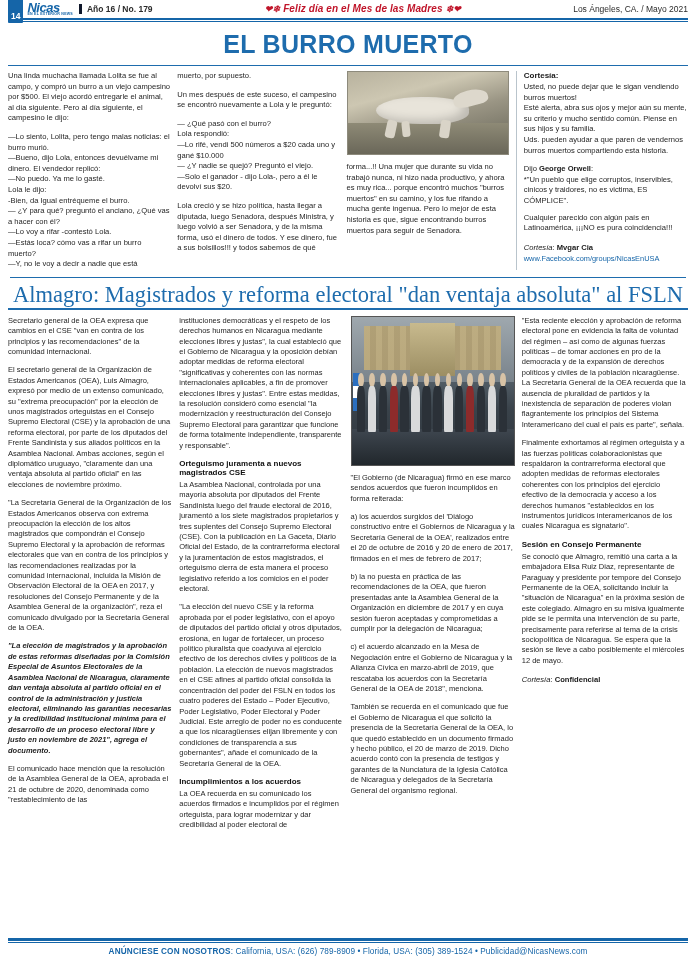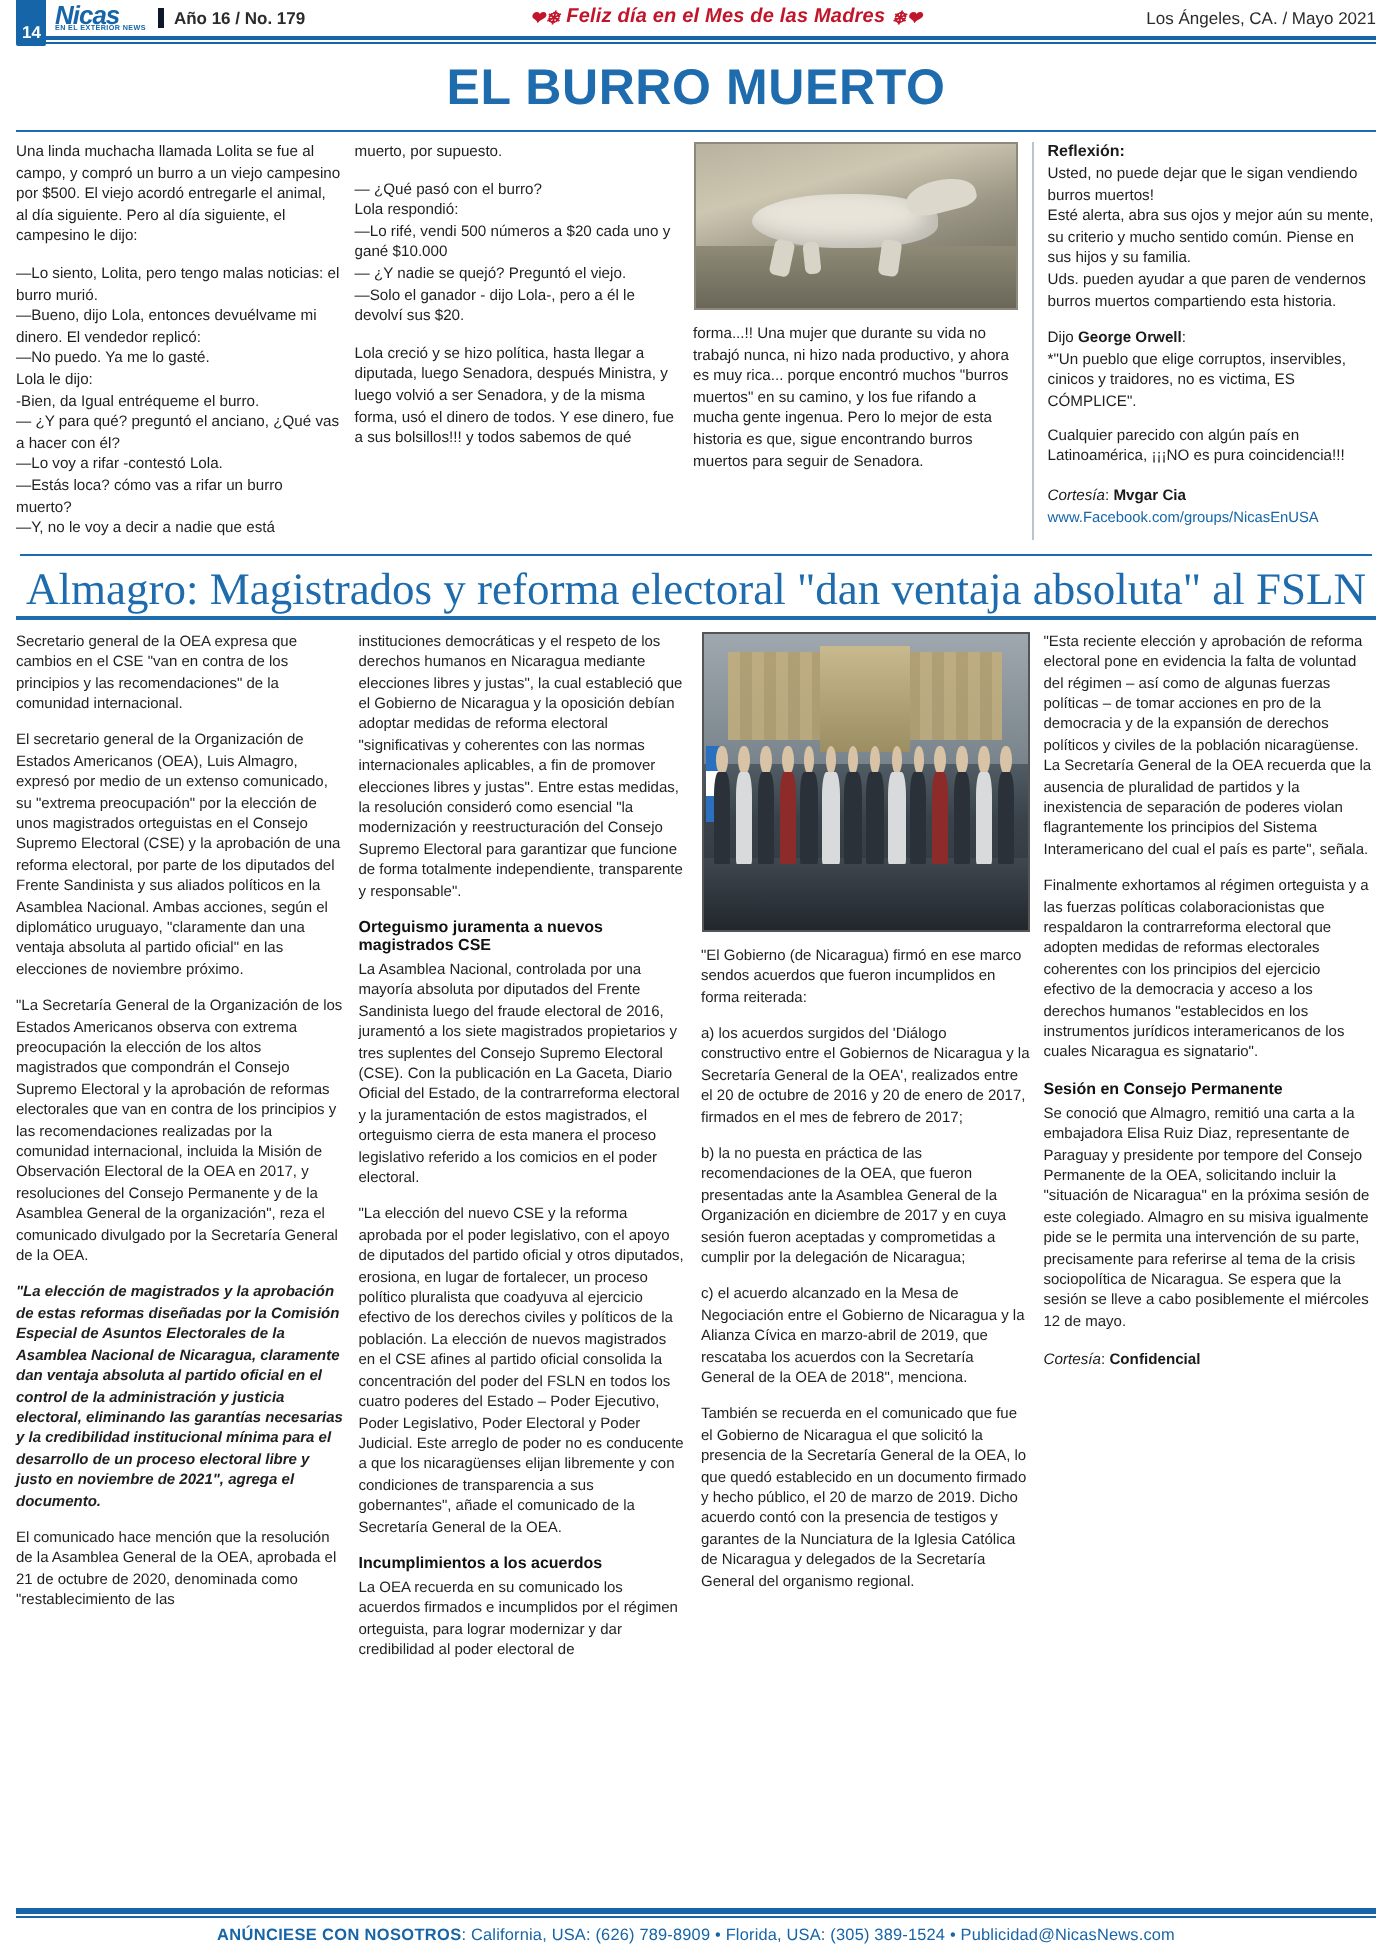--- a/index.html
+++ b/index.html
@@ -174,21 +174,21 @@
     background: #2b3138; border-radius: 26% 26% 6% 6%;
   }
   .ap-p.light .bd { background: #d9dadb; }
   .ap-p.red .bd { background: #8d2b2b; }
   .ap-flag {
     position: absolute; top: 38%; left: 1%; width: 5%; height: 26%;
     background: linear-gradient(180deg,#2b6fbf 33%,#ffffff 33% 66%,#2b6fbf 66%);
   }
 
   
-  .footer-wrap { position: absolute; left: 0; right: 0; bottom: 0; padding: 0 8px 4px 8px; }
+  .footer-wrap { position: absolute; left: 0; right: 0; bottom: 0; padding: 0 8px 20px 8px; }
   .footer-rule-top { border-top: 3px solid #1565a8; margin-bottom: 1.5px; }
   .footer-rule-bot { border-top: 1px solid #1565a8; }
   .footer-text {
     text-align: center; font-size: 8.2px; color: #1565a8;
     padding: 4px 0 3px 0; letter-spacing: 0.1px;
   }
   .footer-text .lbl { font-weight: bold; letter-spacing: 0.2px; }
 </style>
 </head>
 <body>
@@ -226,20 +226,21 @@
       <p class="body tight">Lola le dijo:</p>
       <p class="body tight">-Bien, da Igual entréqueme el burro.</p>
       <p class="body tight">— ¿Y para qué? preguntó el anciano, ¿Qué vas a hacer con él?</p>
       <p class="body tight">—Lo voy a rifar -contestó Lola.</p>
       <p class="body tight">—Estás loca? cómo vas a rifar un burro muerto?</p>
       <p class="body tight">—Y, no le voy a decir a nadie que está</p>
     </div>
 
     <div class="tcol c2">
       <p class="body">muerto, por supuesto.</p>
+      <p class="body">Un mes después de este suceso, el campesino se encontró nuevamente a Lola y le preguntó:</p>
       <p class="body tight">— ¿Qué pasó con el burro?</p>
       <p class="body tight">Lola respondió:</p>
       <p class="body tight">—Lo rifé, vendi 500 números a $20 cada uno y gané $10.000</p>
       <p class="body tight">— ¿Y nadie se quejó? Preguntó el viejo.</p>
       <p class="body">—Solo el ganador - dijo Lola-, pero a él le devolví sus $20.</p>
       <p class="body tight">Lola creció y  se hizo política, hasta llegar a diputada, luego Senadora, después Ministra, y luego volvió a ser Senadora, y de la misma forma, usó el dinero de todos. Y ese dinero, fue a sus bolsillos!!! y todos sabemos de qué</p>
     </div>
 
     <div class="tcol c3">
       <div class="donkey-photo">
@@ -249,21 +250,21 @@
         <div class="leg l1"></div>
         <div class="leg l2"></div>
         <div class="leg l3"></div>
       </div>
       <p class="body tight">forma...!! Una mujer que durante su vida no trabajó nunca, ni hizo nada productivo, y ahora es muy rica... porque encontró muchos "burros muertos" en su camino, y los fue rifando a mucha gente ingenua. Pero lo mejor de esta historia es que, sigue encontrando burros muertos para seguir de Senadora.</p>
     </div>
 
     <div class="sep-v"></div>
 
     <div class="tcol c4">
-      <div class="reflex-title">Reflexión:</div>
+      <div class="reflex-title">Cortesía:</div>
       <p class="body" style="white-space:pre-line"> Usted, no puede dejar que le sigan vendiendo burros muertos!
  Esté alerta, abra sus ojos y mejor aún su mente, su criterio y mucho sentido común. Piense en sus hijos y su familia.
  Uds. pueden ayudar a que paren de vendernos burros muertos compartiendo esta historia.</p>
       <p class="orwell-line"><span>Dijo </span><b>George Orwell</b><span>:</span></p>
       <p class="body tight">*"Un pueblo que elige corruptos, inservibles, cinicos y traidores, no es victima, ES CÓMPLICE".</p>
       <p class="body" style="margin-top:6px">Cualquier parecido con algún país en Latinoamérica, ¡¡¡NO es pura coincidencia!!!</p>
       <p class="cortesia"><i>Cortesía</i>: <b>Mvgar Cia</b></p>
       <div class="weblink">www.Facebook.com/groups/NicasEnUSA</div>
     </div>
   </div>

